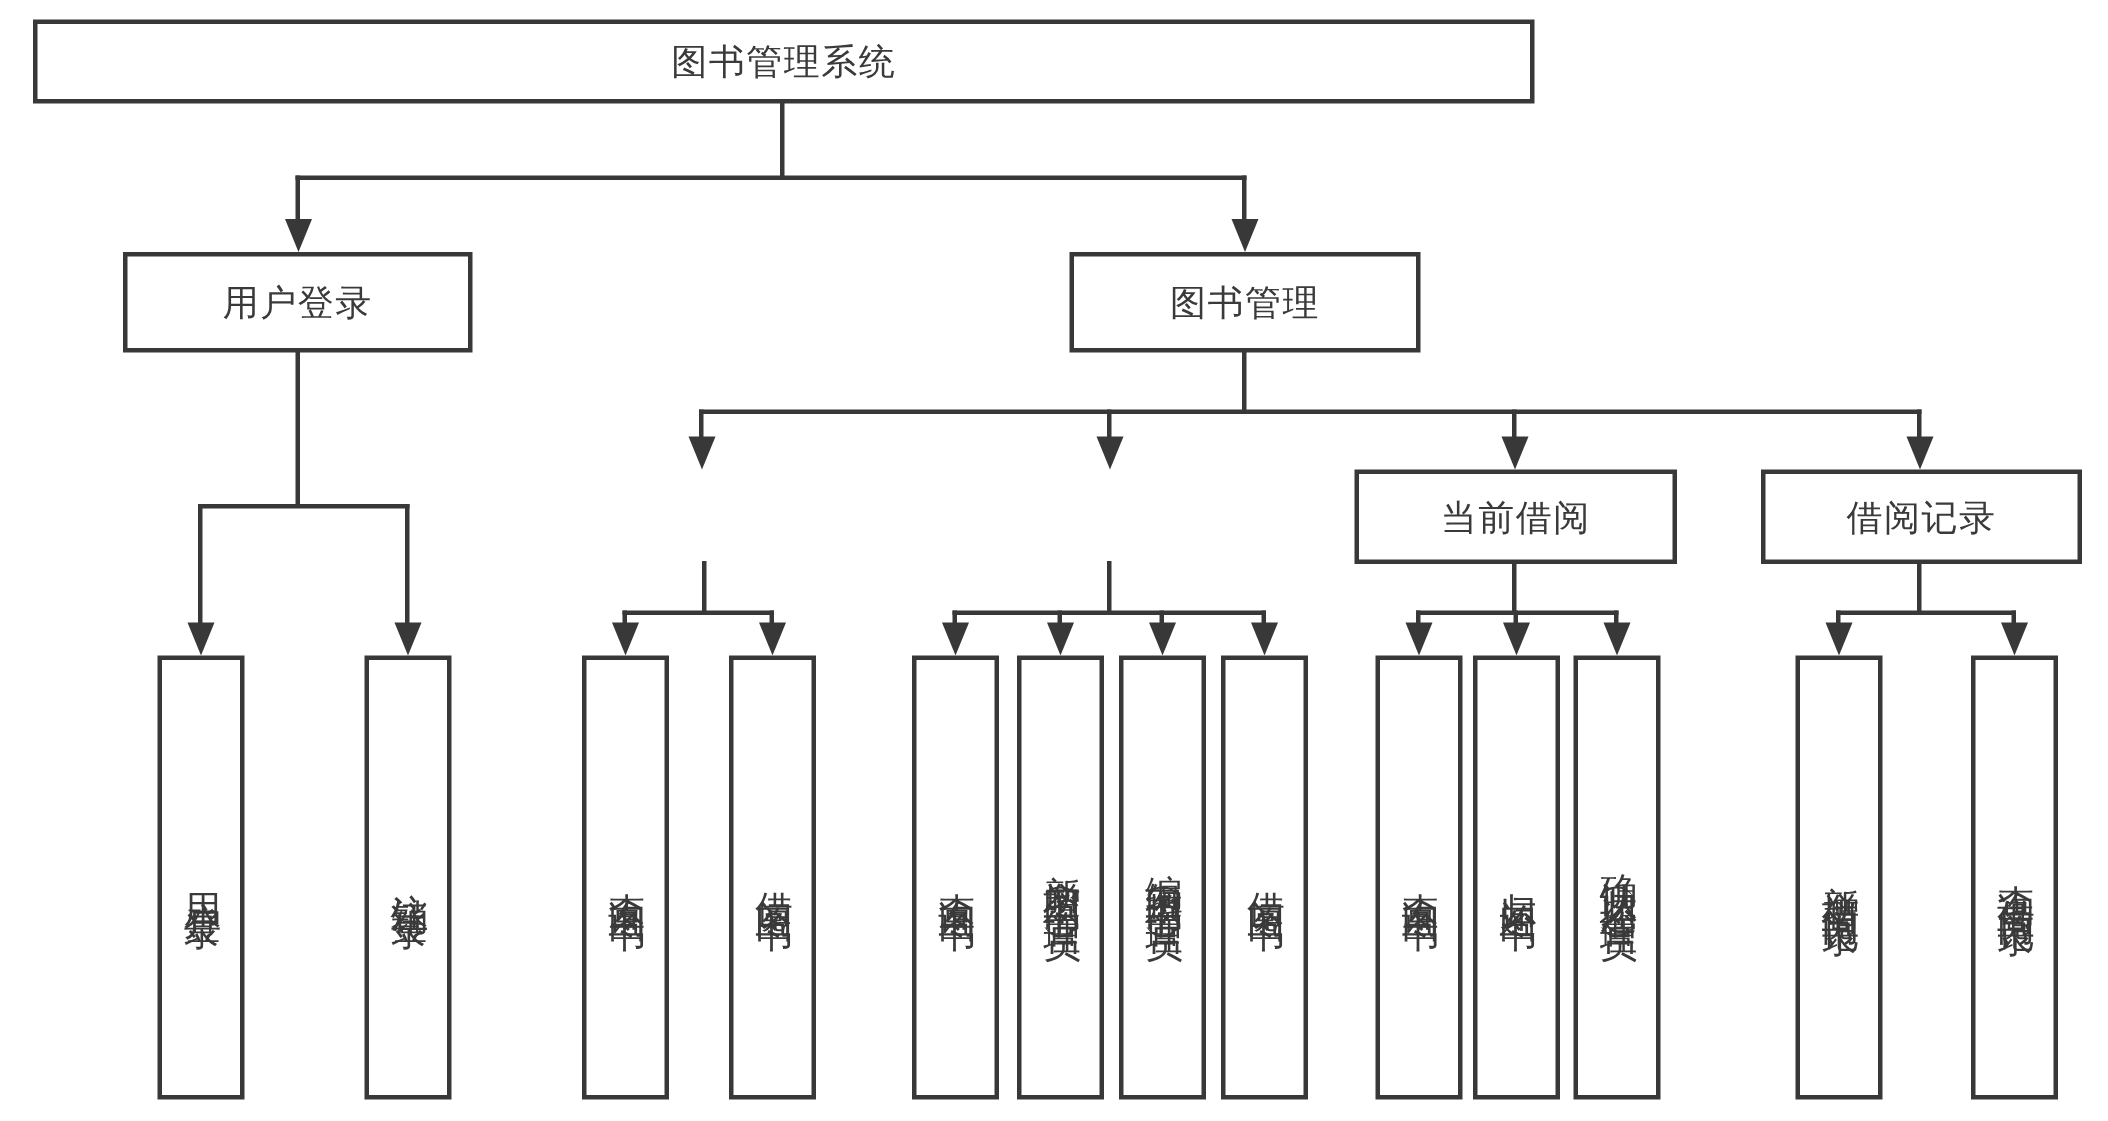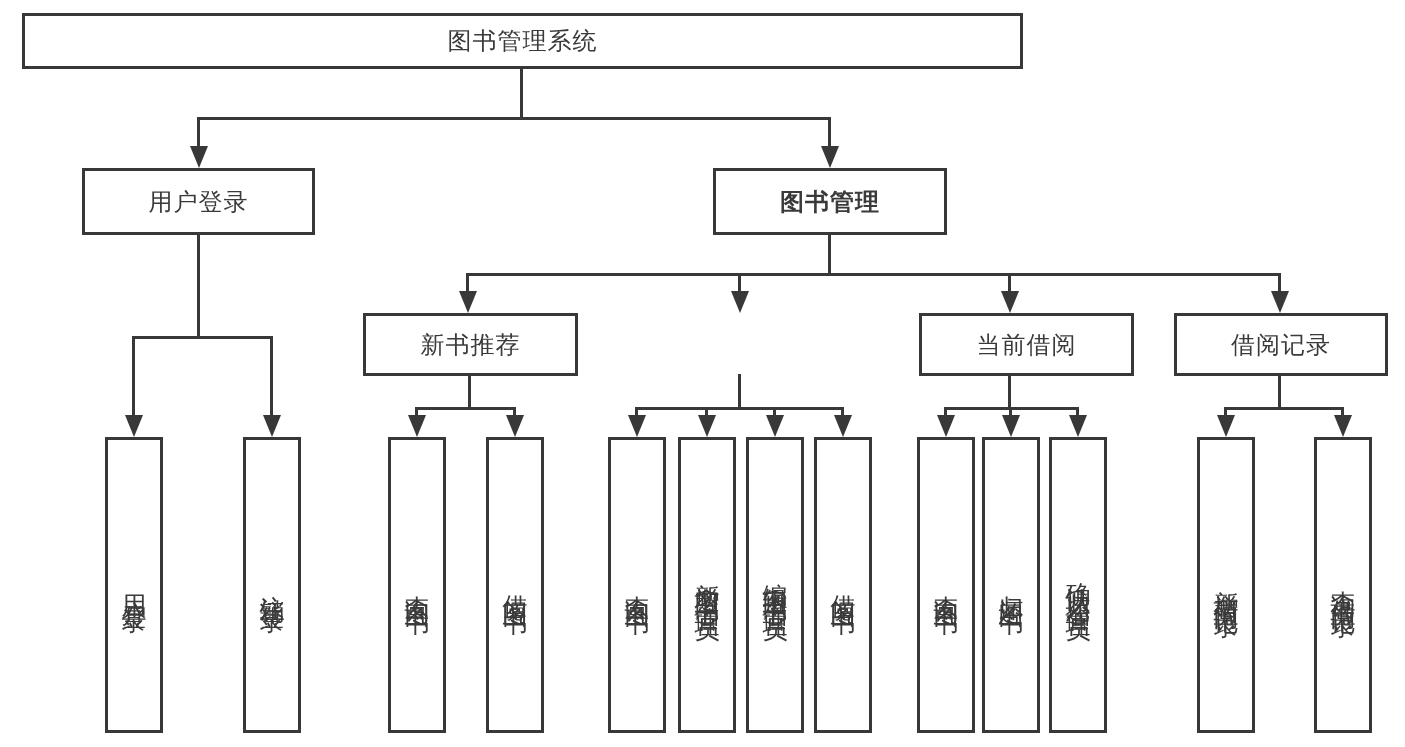--- a/index.html
+++ b/index.html
@@ -62,21 +62,21 @@
   <div class="vline" style="left:520px;top:67px;height:51px;"></div>
   <div class="hline" style="left:197px;top:117px;width:634px;"></div>
   <div class="vline" style="left:197px;top:117px;height:30px;"></div>
   <div class="vline" style="left:828px;top:117px;height:30px;"></div>
   <div class="arrow" style="left:190px;top:146px;"></div>
   <div class="arrow" style="left:821px;top:146px;"></div>
 
   <div class="box hbox" style="left:82px;top:168px;width:233px;height:67px;">
     <span>用户登录</span>
   </div>
-  <div class="box hbox" style="left:713px;top:168px;width:234px;height:67px;font-weight:bold;">
+  <div class="box hbox" style="left:713px;top:168px;width:234px;height:67px;">
     <span>图书管理</span>
   </div>
 
   <div class="vline" style="left:197px;top:233px;height:104px;"></div>
   <div class="hline" style="left:132px;top:336px;width:141px;"></div>
   <div class="vline" style="left:132px;top:336px;height:80px;"></div>
   <div class="vline" style="left:270px;top:336px;height:80px;"></div>
   <div class="arrow" style="left:125px;top:415px;"></div>
   <div class="arrow" style="left:263px;top:415px;"></div>
 
@@ -84,24 +84,21 @@
   <div class="hline" style="left:466px;top:273px;width:815px;"></div>
   <div class="vline" style="left:466px;top:273px;height:19px;"></div>
   <div class="vline" style="left:738px;top:273px;height:19px;"></div>
   <div class="vline" style="left:1008px;top:273px;height:19px;"></div>
   <div class="vline" style="left:1278px;top:273px;height:19px;"></div>
   <div class="arrow" style="left:459px;top:291px;"></div>
   <div class="arrow" style="left:731px;top:291px;"></div>
   <div class="arrow" style="left:1001px;top:291px;"></div>
   <div class="arrow" style="left:1271px;top:291px;"></div>
 
-  <div class="box hbox" style="left:363px;top:313px;width:215px;height:63px;">
-    <span>新书推荐</span>
-  </div>
-  <div class="box hbox" style="left:903px;top:313px;width:215px;height:63px;margin-left:16px;">
+  <div class="box hbox" style="left:903px;top:313px;width:215px;height:63px;">
     <span>当前借阅</span>
   </div>
   <div class="box hbox" style="left:1174px;top:313px;width:214px;height:63px;">
     <span>借阅记录</span>
   </div>
 
   <div class="vline" style="left:468px;top:374px;height:35px;"></div>
   <div class="hline" style="left:415px;top:407px;width:101px;"></div>
   <div class="vline" style="left:415px;top:407px;height:9px;"></div>
   <div class="vline" style="left:513px;top:407px;height:9px;"></div>

